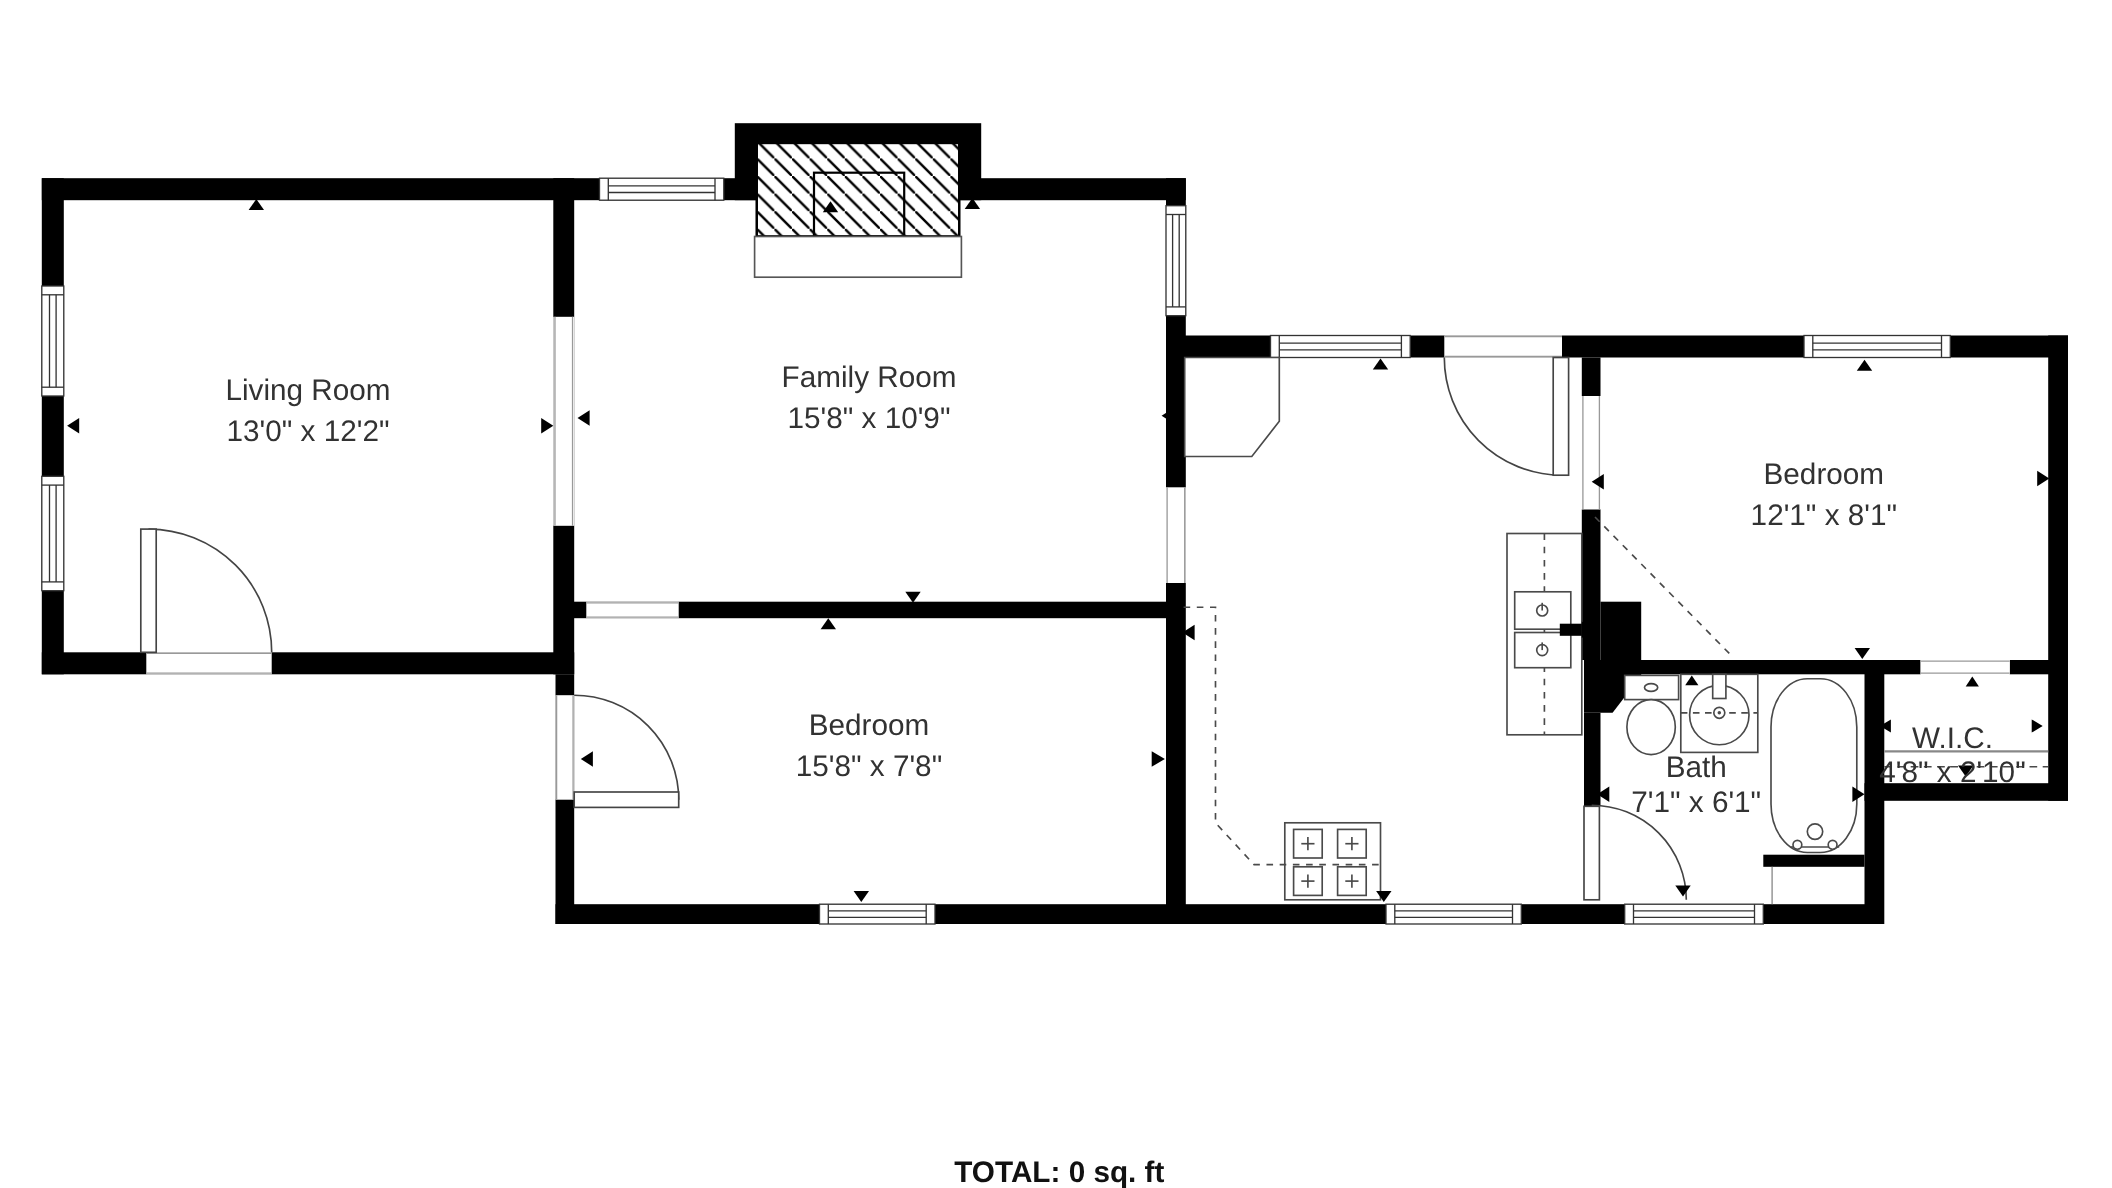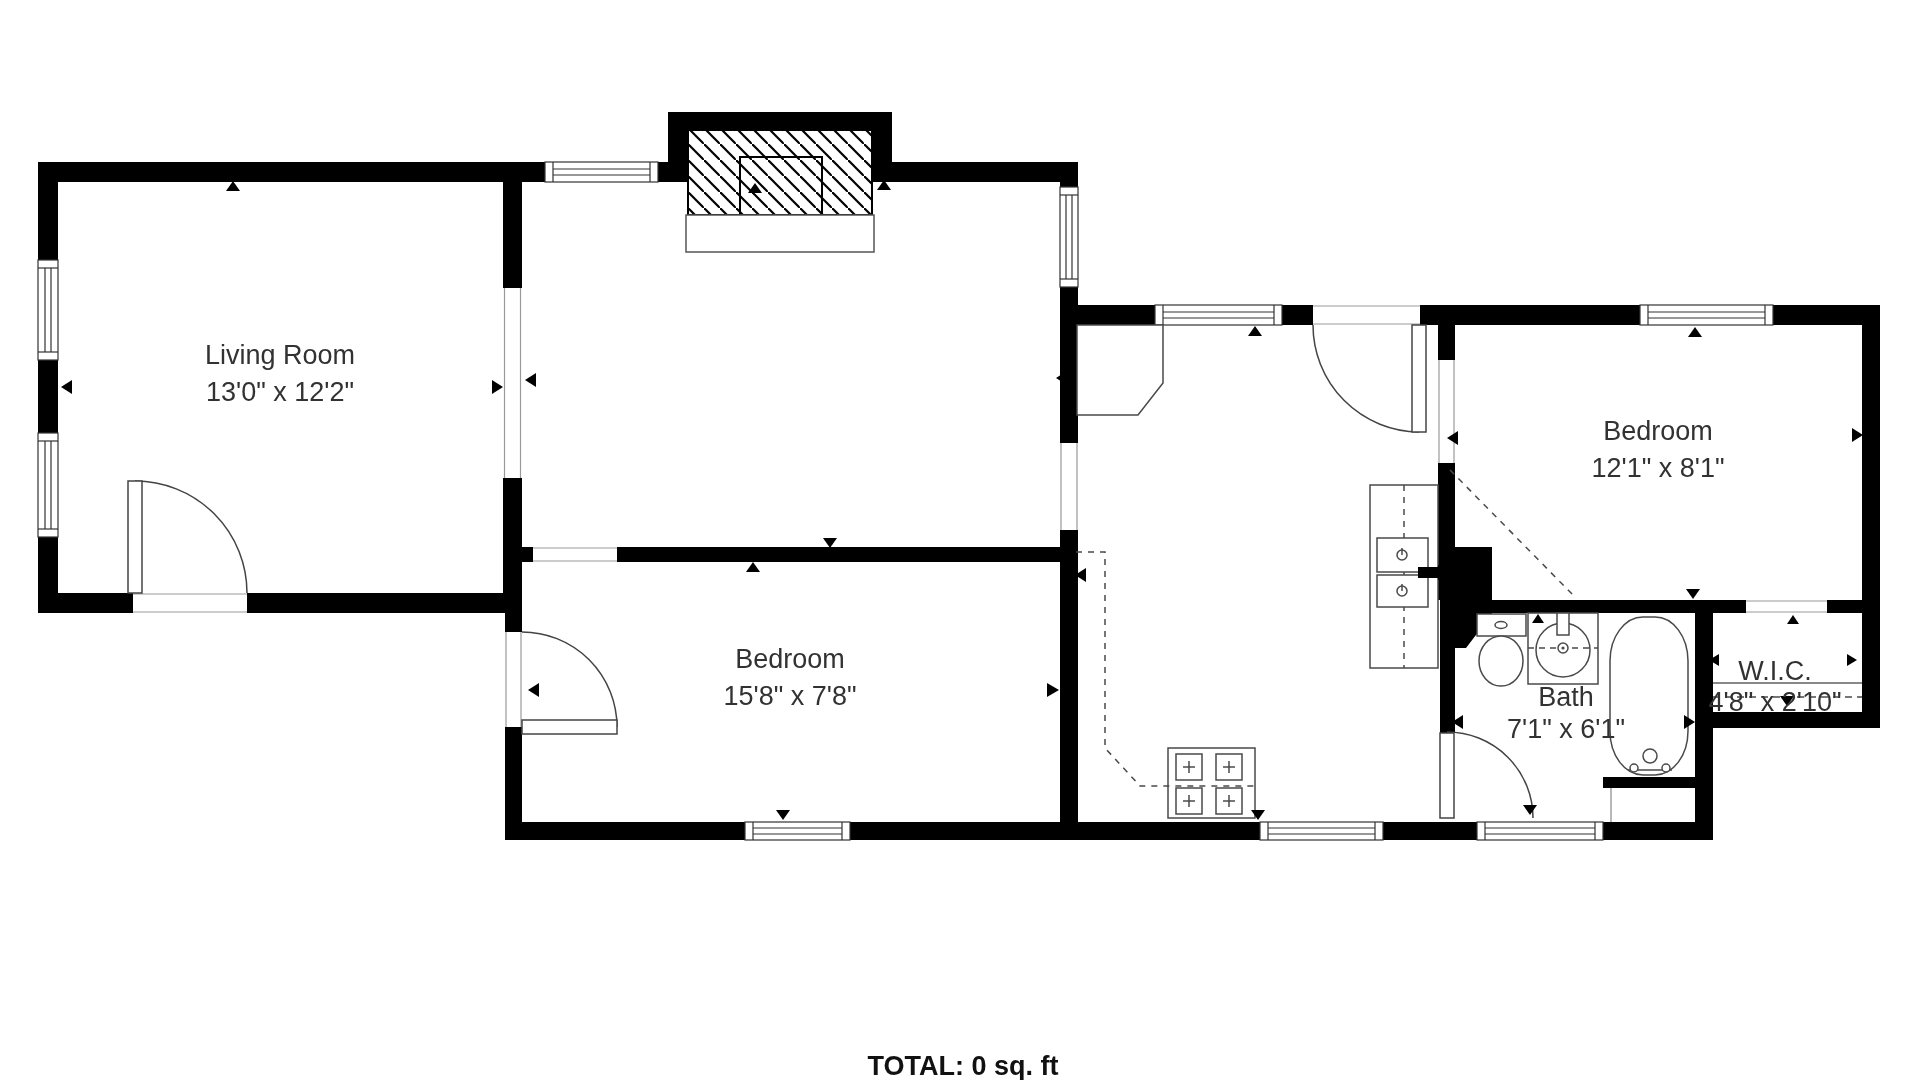--- a/index.html
+++ b/index.html
@@ -2,21 +2,21 @@
 <html><head>
 <meta charset="utf-8">
 <style>
   html,body{margin:0;padding:0;background:#ffffff;}
   body{width:1920px;height:1080px;overflow:hidden;}
   .plan{position:relative;width:1920px;height:1080px;font-family:"Liberation Sans",sans-serif;background:#fff;}
   .plan svg{position:absolute;left:0;top:0;}
   .room-label{position:absolute;transform:translateX(-50%);text-align:center;color:#323232;
               font-size:27px;line-height:37px;white-space:nowrap;}
   .room-label.small{line-height:31px;margin-top:44px;}
-  .room-label.bathlh{line-height:32px;margin-left:24px;}
+  .room-label.bathlh{line-height:32px;}
   .total{position:absolute;transform:translateX(-50%);font-weight:bold;color:#111;
          font-size:27px;white-space:nowrap;}
 </style>
 </head>
 <body>
 
 <div class="plan">
 
 <svg width="1920" height="1080" viewBox="0 0 1920 1080">
   <defs>
@@ -274,20 +274,24 @@
     <polygon points="776,810 790,810 783,820"></polygon>
     <polygon points="539,683 539,697 528,690"></polygon>
   </g>
 </svg>
 
   <div class="room-label" style="left:280px;top:337px;">
     <div>Living Room</div>
     <div>13'0" x 12'2"</div>
   </div>
 
+  <div class="room-label" style="left:790px;top:325px;">
+    <div>Family Room</div>
+    <div>15'8" x 10'9"</div>
+  </div>
 
 
   <div class="room-label" style="left:1658px;top:413px;">
     <div>Bedroom</div>
     <div>12'1" x 8'1"</div>
   </div>
 
   <div class="room-label" style="left:790px;top:641px;">
     <div>Bedroom</div>
     <div>15'8" x 7'8"</div>

